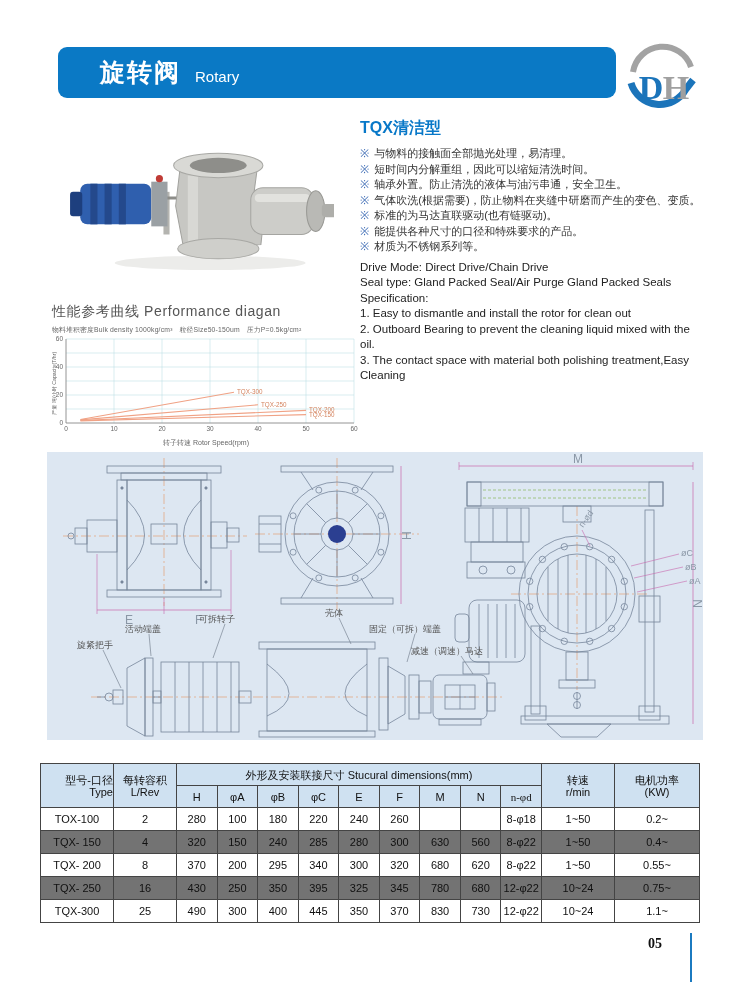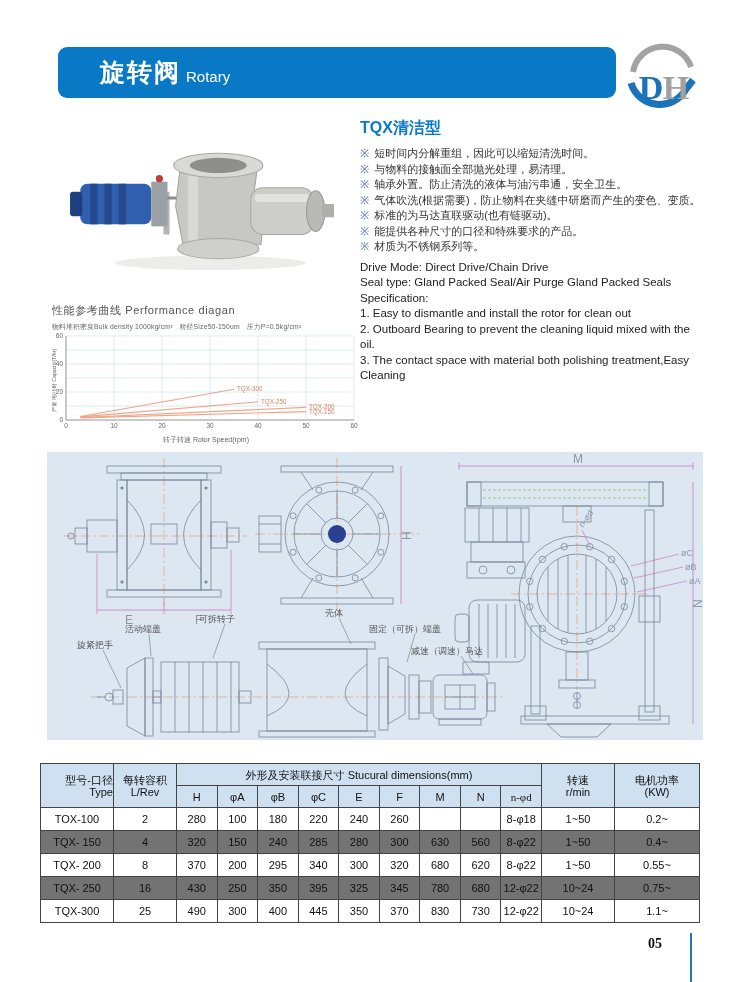--- a/index.html
+++ b/index.html
@@ -4,39 +4,39 @@
 <style>
   html,body{margin:0;padding:0;background:#ffffff;}
   .page{position:relative;width:732px;height:982px;background:#fff;overflow:hidden;
         font-family:"Liberation Sans",sans-serif;}
 
   
   .header-bar{position:absolute;left:58px;top:47px;width:558px;height:51px;
               background:#0a79c5;border-radius:9px;display:flex;align-items:center;
               padding-left:42px;box-sizing:border-box;}
   .header-zh{color:#fff;font-size:25px;font-weight:bold;letter-spacing:2px;}
-  .header-en{color:#fff;font-size:15px;margin-left:5px;margin-top:8px;}
+  .header-en{color:#fff;font-size:15px;margin-left:14px;margin-top:8px;}
   .logo{position:absolute;left:620px;top:42px;width:84px;height:76px;}
 
   
   .photo{position:absolute;left:66px;top:130px;width:268px;height:144px;}
 
   
   .right-col{position:absolute;left:360px;top:118px;width:346px;}
   .sec-title{color:#0878c8;font-weight:bold;font-size:16px;margin:0;}
   ul.bullets{list-style:none;margin:7px 0 0 0;padding:0;}
   ul.bullets li{font-size:11px;color:#333;line-height:15.5px;padding-left:19px;text-indent:-19px;}
   ul.bullets .mk{color:#3f6db5;margin-right:5px;}
   .tqx-head{margin-top:11px;}
   .spec-lines{margin-top:5px;}
   .spec-lines div{font-size:11.5px;color:#222;line-height:15.5px;}
 
   
   .chart{position:absolute;left:52px;top:303px;width:308px;}
-  .chart-title{font-size:11px;color:#555;letter-spacing:.6px;}
+  .chart-title{font-size:14px;color:#555;letter-spacing:.6px;}
   .chart-sub{font-size:6.8px;color:#666;margin-top:4px;letter-spacing:.2px;}
   .chart-xlabel{font-size:7px;color:#666;text-align:center;margin-top:-1px;}
 
   
   .drawings{position:absolute;left:47px;top:452px;width:656px;height:288px;background:#dde7f2;}
 
   
   .spec-table{position:absolute;left:40px;top:763px;width:660px;}
   table{border-collapse:collapse;width:660px;color:#111;table-layout:fixed;}
   th,td{border:1px solid #444;text-align:center;padding:0;overflow:hidden;}
@@ -84,22 +84,22 @@
     <rect x="186" y="62" width="54" height="8" rx="4" fill="#e2e2de"></rect>
     <ellipse cx="246" cy="79" rx="9" ry="20" fill="#b9b9b5" stroke="#989894"></ellipse>
     <rect x="252" y="72" width="16" height="13" rx="4" fill="#aeaeaa"></rect>
     <ellipse cx="150" cy="34" rx="44" ry="12" fill="#d9d9d5" stroke="#a8a8a4"></ellipse>
     <ellipse cx="150" cy="34" rx="28" ry="7.5" fill="#8e8e8a"></ellipse>
   </svg>
 
   <div class="right-col">
     <div class="sec-title">TQX清洁型</div>
     <ul class="bullets">
+        <li><span class="mk">※</span><span>与物料的接触面全部抛光处理，易清理。</span></li>
         <li><span class="mk">※</span><span>短时间内分解重组，因此可以缩短清洗时间。</span></li>
-        <li><span class="mk">※</span><span>与物料的接触面全部抛光处理，易清理。</span></li>
         <li><span class="mk">※</span><span>轴承外置。防止清洗的液体与油污串通，安全卫生。</span></li>
         <li><span class="mk">※</span><span>气体吹洗(根据需要)，防止物料在夹缝中研磨而产生的变色、变质。</span></li>
         <li><span class="mk">※</span><span>标准的为马达直联驱动(也有链驱动)。</span></li>
         <li><span class="mk">※</span><span>能提供各种尺寸的口径和特殊要求的产品。</span></li>
         <li><span class="mk">※</span><span>材质为不锈钢系列等。</span></li>
       </ul>
     <div class="spec-lines">
         <div>Drive Mode: Direct Drive/Chain Drive</div>
         <div>Seal type: Gland Packed Seal/Air Purge Gland Packed Seals</div>
         <div>Specification:</div>

